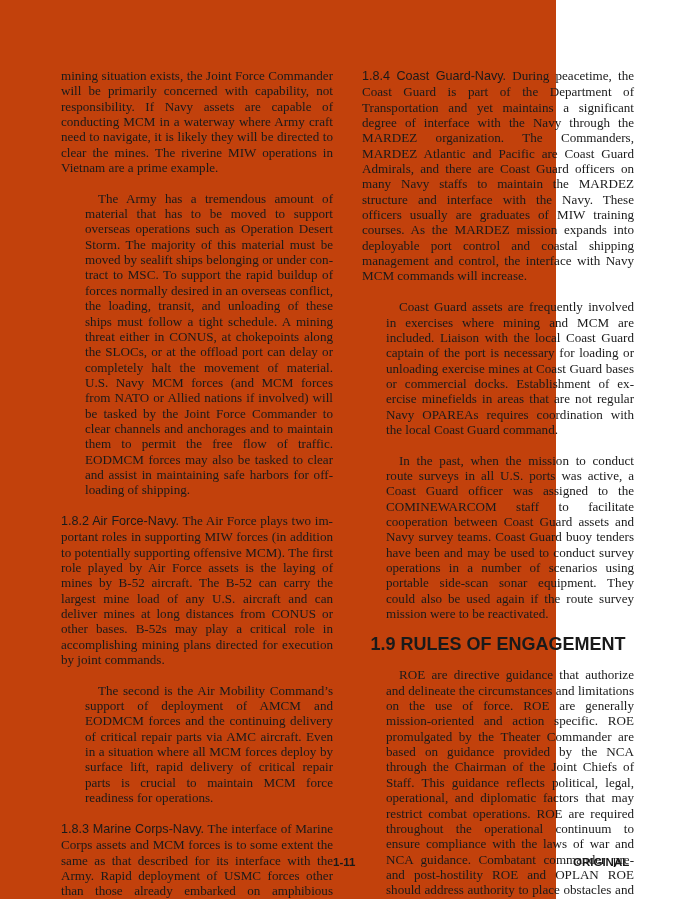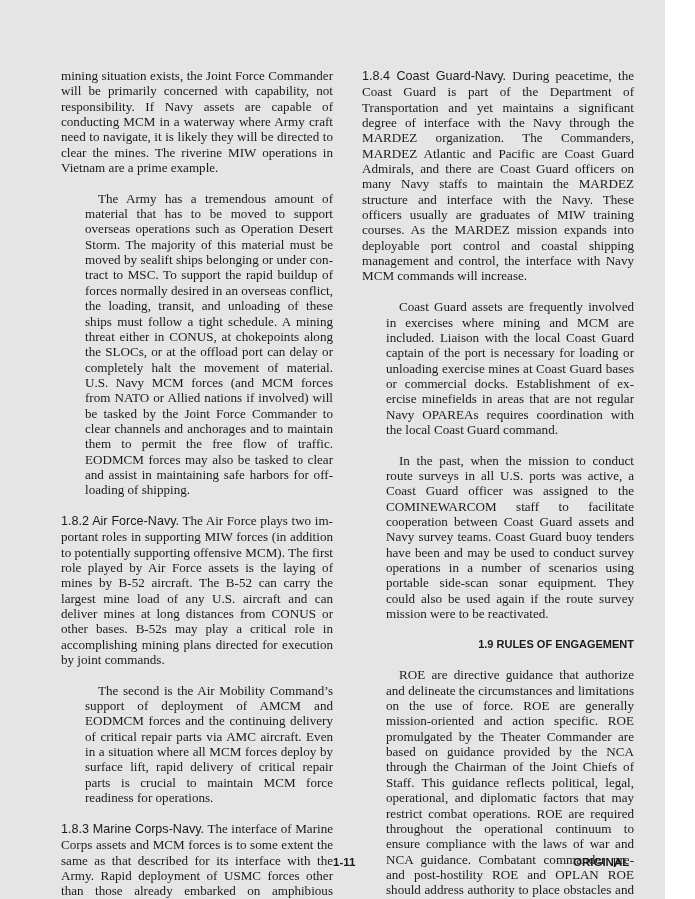--- a/index.html
+++ b/index.html
@@ -1,32 +1,32 @@
 <!DOCTYPE html>
 <html><head>
 <meta charset="utf-8">
 <style>
   html, body { margin: 0; padding: 0; background: #ffffff; }
   body { width: 695px; height: 899px; position: relative; overflow: hidden; }
-  .page { position: absolute; left: 0; top: 0; width: 665px; height: 899px; background: #e5e5e5; }
+  .page { position: absolute; left: 0; top: 0; width: 556px; height: 899px; background: #c2410c; }
   .col {
     position: absolute; top: 68px; width: 272px;
     font-family: "Liberation Serif", serif; font-size: 13.1px; line-height: 15.35px;
     color: #1a1a1a; text-align: justify; hyphens: manual;
   }
   .col-left { left: 61px; }
   .col-right { left: 362px; }
   .col p { margin: 0 0 15.35px 0; }
   .col p.indent { text-indent: 13px; margin-left: 24px; }
   .heading-run {
     font-family: "Liberation Sans", sans-serif; font-weight: normal; font-size: 12.6px; color: #1a1a1a;
   }
   .section-heading {
-    font-family: "Liberation Sans", sans-serif; font-weight: bold; font-size: 11px;
-    margin: 0 0 15.35px 0; text-align: right; color: #1a1a1a;
+    font-family: "Liberation Sans", sans-serif; font-weight: bold; font-size: 18px;
+    margin: 0 0 15.35px 0; text-align: center; color: #1a1a1a;
   }
   .footer {
     position: absolute; top: 856px; font-family: "Liberation Sans", sans-serif; font-weight: bold; font-size: 11.5px; color: #1a1a1a;
   }
   .page-number { left: 333px; }
   .edition-mark { left: 573px; }
 </style>
 </head>
 <body>
 

